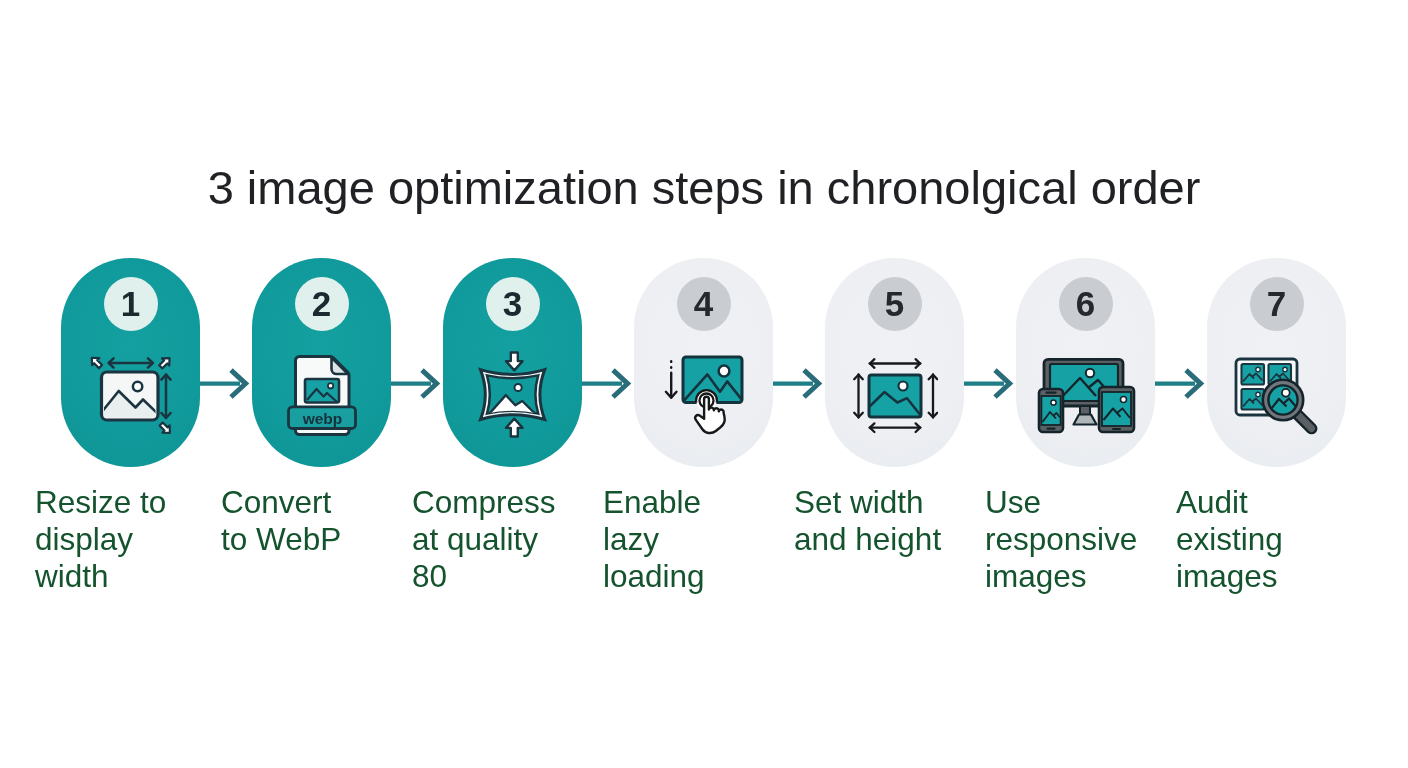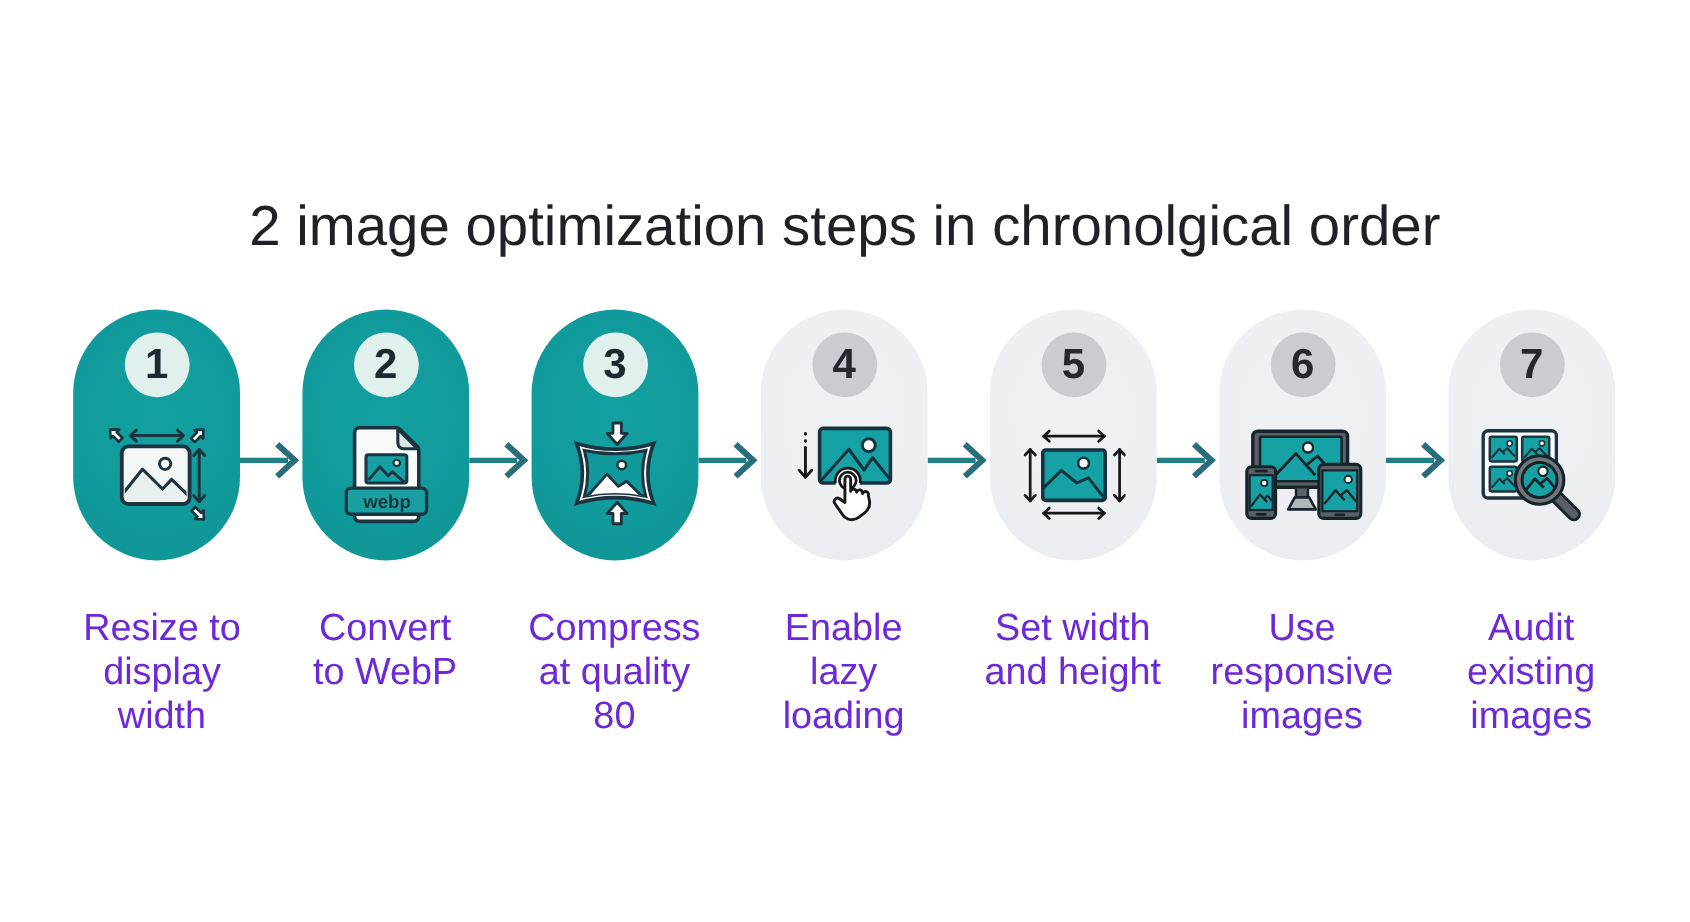--- a/index.html
+++ b/index.html
@@ -13,28 +13,28 @@
   .teal { background:radial-gradient(ellipse 75% 60% at 50% 42%, #14a0a0 0%, #119a9b 70%, #0f9697 100%); }
   .gray { background:radial-gradient(ellipse 75% 60% at 50% 42%, #eff1f5 0%, #edeff3 70%, #e9ecf0 100%); }
   .num {
     position:absolute; top:19px; left:42.5px; width:54px; height:54px; border-radius:50%;
     display:flex; align-items:center; justify-content:center;
     font-size:35px; font-weight:bold; color:#1c2a30;
   }
   .numteal { background:#e0f0ed; }
   .numgray { background:#c9cdd2; color:#25292e; }
   .label {
-    position:absolute; top:504px; width:200px; text-align:center;
-    font-size:31.5px; line-height:37px; color:#6d28d9;
+    position:absolute; top:484px; width:200px; 
+    font-size:31.5px; line-height:37px; color:#14532d;
   }
   .arrow { position:absolute; top:366px; }
 </style>
 </head>
 <body>
-<div id="title">2 image optimization steps in chronolgical order</div>
+<div id="title">3 image optimization steps in chronolgical order</div>
 
 <div class="pill teal" style="left:61px">
     <div class="num numteal">1</div>
   </div>
 <div class="pill teal" style="left:252px">
     <div class="num numteal">2</div>
   </div>
 <div class="pill teal" style="left:443px">
     <div class="num numteal">3</div>
   </div>

